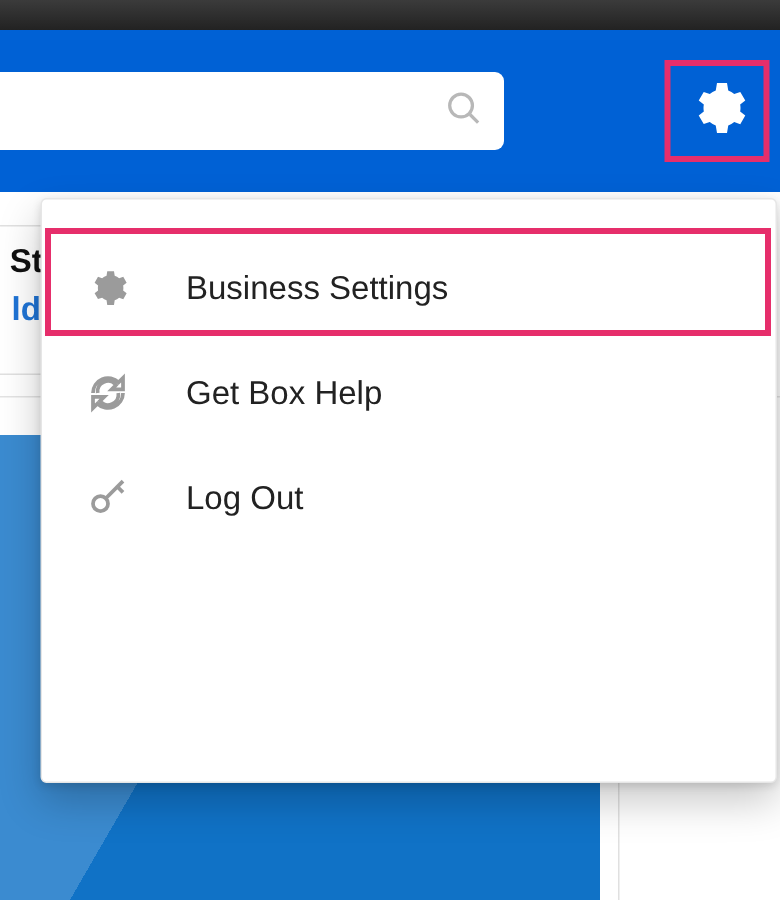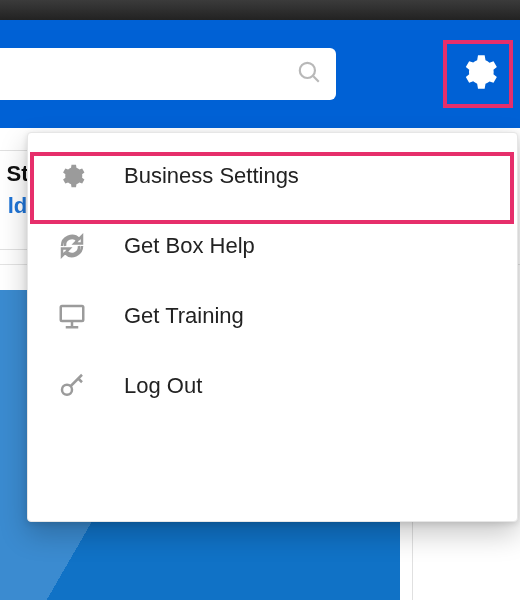--- a/index.html
+++ b/index.html
@@ -62,21 +62,21 @@
     cursor: pointer;
   }
   .menu-row .mi-icon { width: 32px; height: 32px; display: flex; align-items: center; justify-content: center; }
   .menu-row .mi-icon svg { width: 30px; height: 30px; fill: none; stroke: #9b9b9b; stroke-width: 2; }
   .menu-row .mi-icon svg.solid { fill: #9b9b9b; stroke: none; }
   .menu-row .mi-label { font-size: 22px; color: #222; }
   .highlight-row {
     position: absolute; left: 30px; top: 152px; width: 484px; height: 72px;
     border: 4px solid #e62e6b; pointer-events: none;
   }
-  .menu-inner { padding-top: 8px; }
+  .menu-inner { padding-top: 24px; }
 </style>
 </head>
 <body>
 
 <div class="root">
 
   <div class="browser-chrome"></div>
 
   <div class="top-blue"></div>
 
@@ -125,30 +125,20 @@
         <span class="mi-icon">
           <svg viewBox="0 0 24 24">
               <path d="M4 12a8 8 0 0 1 13.65-5.65L20 4v6h-6l2.24-2.24A5.5 5.5 0 0 0 6.5 12"></path>
               <path d="M20 12a8 8 0 0 1-13.65 5.65L4 20v-6h6l-2.24 2.24A5.5 5.5 0 0 0 17.5 12"></path>
             </svg>
         </span>
         <span class="mi-label">Get Box Help</span>
       </div>
 
 
-      <div class="menu-row">
-        <span class="mi-icon">
-          <svg viewBox="0 0 24 24">
-              <rect x="3" y="4" width="18" height="12" rx="1"></rect>
-              <line x1="12" y1="16" x2="12" y2="21"></line>
-              <line x1="7" y1="21" x2="17" y2="21"></line>
-            </svg>
-        </span>
-        <span class="mi-label">Get Training</span>
-      </div>
 
       <div class="menu-row">
         <span class="mi-icon">
           <svg viewBox="0 0 24 24">
               <circle cx="8" cy="15" r="4"></circle>
               <path d="M11 12 L20 3"></path>
               <path d="M17 6 L20 9"></path>
             </svg>
         </span>
         <span class="mi-label">Log Out</span>

